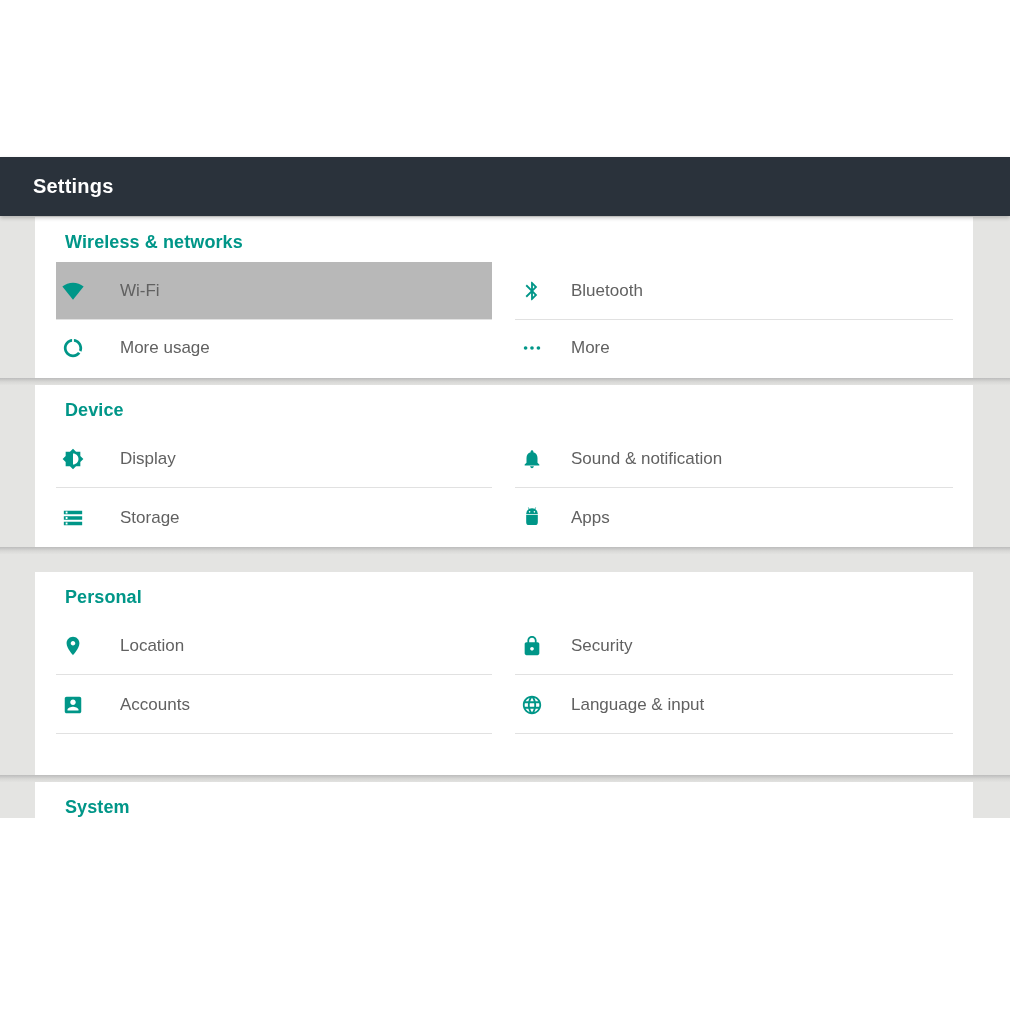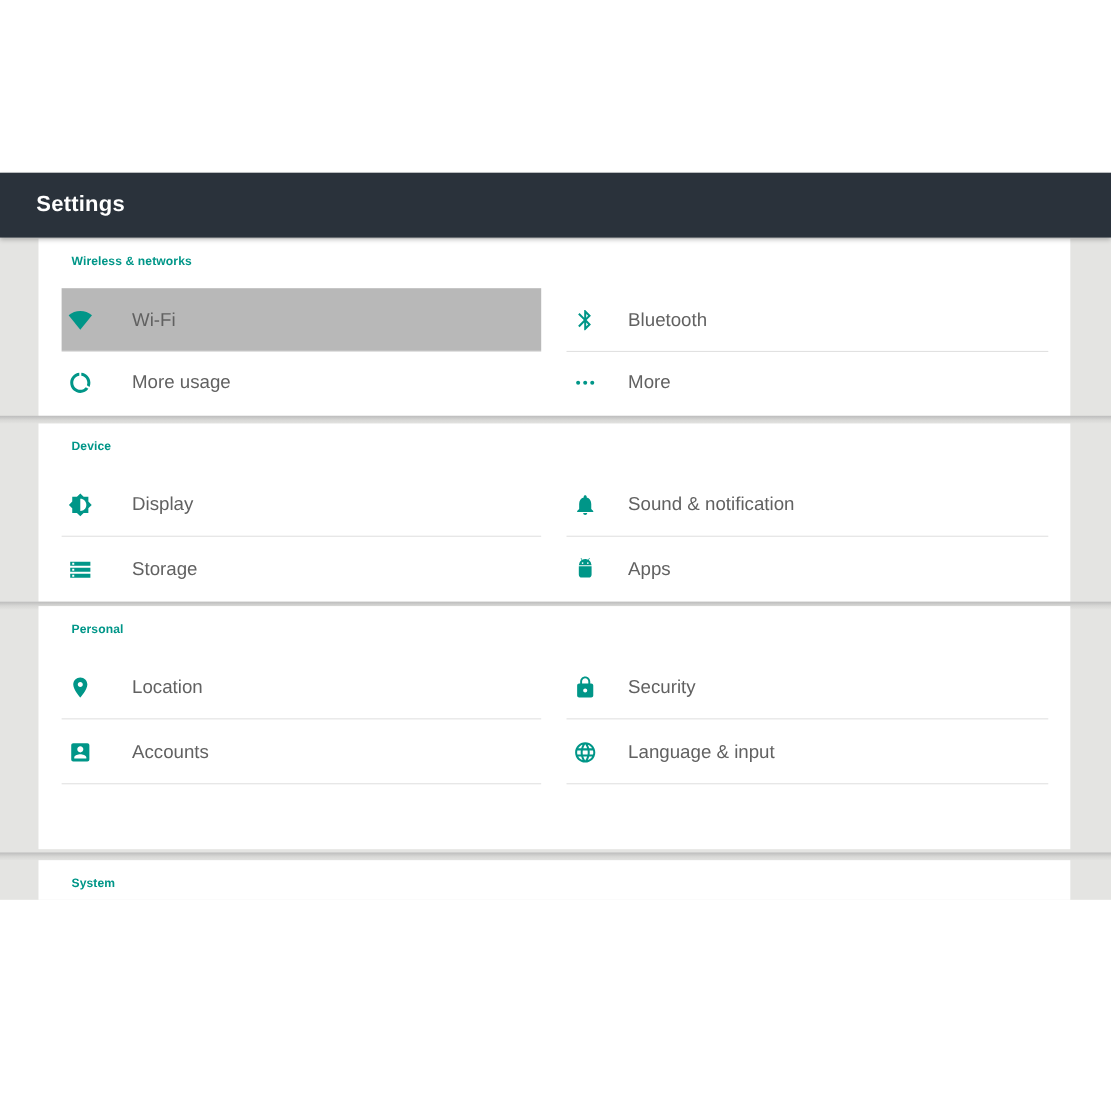--- a/index.html
+++ b/index.html
@@ -13,28 +13,28 @@
           box-shadow:0 2px 4px rgba(0,0,0,.22);z-index:5;}
   .appbar-title{color:#ffffff;font-size:20px;font-weight:bold;margin-left:33px;letter-spacing:.2px;}
 
   
   .content{position:absolute;left:0;top:216px;width:1010px;height:602px;
            background:var(--content-bg,#e4e4e2);}
 
   .card{position:absolute;left:35px;width:938px;background:#ffffff;}
   .card-1{top:1px;height:161px;}
   .card-2{top:169px;height:162px;}
-  .card-3{top:335px;height:221px;}
+  .card-3{top:356px;height:221px;}
   .card-4{top:566px;height:36px;}
 
   .gap{position:absolute;left:0;width:1010px;height:7px;
        background:linear-gradient(180deg,#bcbcbc 0%,#d8d8d6 55%,#e2e2e0 100%);}
   .gap-1{top:162px;} .gap-2{top:331px;} .gap-3{top:559px;}
 
-  .section-label{position:absolute;left:30px;top:15px;font-size:11px;font-weight:bold;
+  .section-label{position:absolute;left:30px;top:15px;font-size:18px;font-weight:bold;
                  color:var(--accent,#009688);letter-spacing:.1px;}
 
   .item{position:absolute;display:flex;align-items:center;padding-left:6px;cursor:default;}
   .item.col-left{left:21px;width:436px;}
   .item.col-right{left:480px;width:438px;}
   .item.selected{background:var(--highlight,#b8b8b8);}
   .item .icon{width:22px;height:22px;flex:0 0 22px;color:var(--accent,#009688);}
   .item .icon svg{width:22px;height:22px;display:block;fill:currentColor;}
   .item.col-left .label{margin-left:36px;}
   .item.col-right .label{margin-left:28px;}

